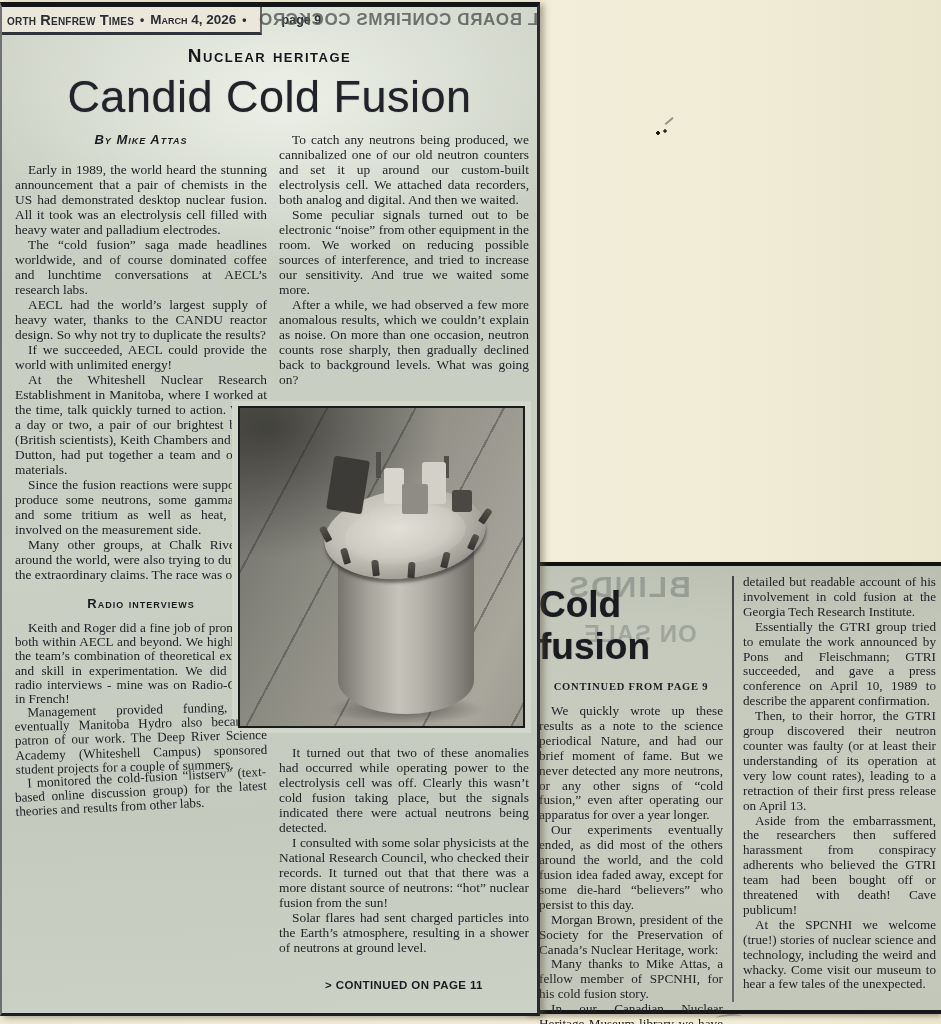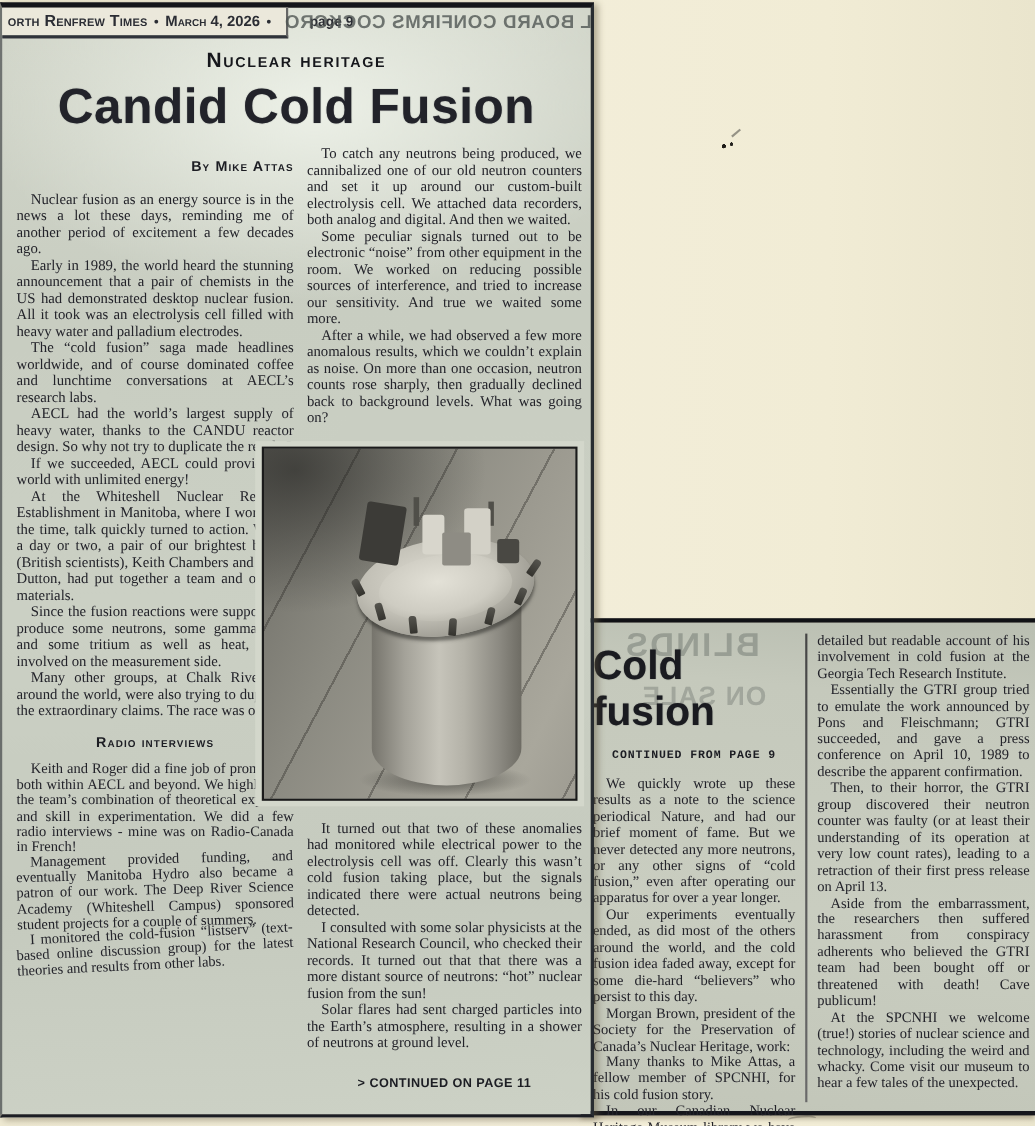--- a/index.html
+++ b/index.html
@@ -30,30 +30,30 @@
   .mh-date { font-variant:small-caps; font-size:13.5px; }
   .mh-bullet { font-size:12px; }
   .mh-page { font-size:12.5px;margin-left:29px; }
   .ghost { font-family:"Liberation Sans", sans-serif; font-weight:700; transform:scaleX(-1); white-space:nowrap; filter:blur(0.4px); }
   #ghost-top { position:absolute; left:266px; top:3px; width:270px; font-size:17px; letter-spacing:0.6px; color:rgba(80,86,84,0.8); }
   .kicker {
     text-align:center; font-family:"Liberation Sans", sans-serif; font-weight:700;
     font-variant:small-caps; font-size:19px; letter-spacing:1.5px; margin-top:7px; color:#16171c;
   }
   .title {
-    text-align:center; font-family:"Liberation Sans", sans-serif; font-weight:700;
+    text-align:center; font-family:"Liberation Sans", sans-serif; font-weight:400;
     font-size:45px; letter-spacing:0.5px; color:#22232a; margin-top:4px;
     text-shadow:0 0 1px rgba(34,35,42,0.5);
   }
   .cols { display:flex; gap:12px; padding:9px 8px 0 13px; }
   .colA { width:252px; flex:none; }
   .colB { flex:1; min-width:0; }
   .byline {
-    text-align:right; font-family:"Liberation Sans", sans-serif; font-weight:700;
-    font-variant:small-caps; font-size:13px; letter-spacing:1px; margin:11px 0 15px; color:#1c1d23;
+    text-align:center; font-family:"Liberation Sans", sans-serif; font-weight:700;
+    font-variant:small-caps; font-size:13px; letter-spacing:1px; margin:0 0 15px; color:#1c1d23;font-style:italic;
   }
   p.art { margin:0; text-indent:13px; text-align:justify; font-size:13.4px; line-height:15px; }
   .colx p.art { font-size:13.2px; line-height:14.2px; }
   .subhead {
     text-align:center; font-family:"Liberation Sans", sans-serif; font-weight:700;
     font-variant:small-caps; font-size:13px; letter-spacing:1px; margin:14px 0 10px; color:#1c1d23;
   }
   .tilt1 { transform:rotate(-1.4deg); transform-origin:left center; }
   .tilt2 { transform:rotate(-2.8deg); transform-origin:left center; }
   .cont {
@@ -96,21 +96,21 @@
     box-sizing:border-box; display:flex; gap:9px; padding:8px 5px 6px 11px;
     background:linear-gradient(185deg,#b9beb1 0%,#c5c9bc 16%,#c9cdc0 58%,#c2c6b9 100%);
     border-top:4px solid #101115; border-bottom:4px solid #15161b;
     box-shadow:0 3px 4px rgba(95,85,60,0.4);
   }
   .c2a { width:184px; flex:none; position:relative; }
   .c2divider { width:2px; flex:none; margin:2px 0; background:linear-gradient(#454545,#6a6a6a); }
   .c2b { flex:1; min-width:0; padding-top:1px; }
   .c2-head { position:relative; z-index:1; font-family:"Liberation Sans", sans-serif; font-weight:800;
     font-size:37px; color:#1a1b20; margin:10px 0 0 0; text-shadow:0 0 1px rgba(26,27,32,0.5); }
-  .c2-kicker { text-align:center; font-family:Liberation Mono, monospace; font-weight:700;
+  .c2-kicker { text-align:center; font-family:Liberation Serif, serif; font-weight:700;
     font-size:10.5px; letter-spacing:0.8px; margin:13px 0 12px; color:#1c1d23; }
   .c2p p { margin:0; text-indent:12px; text-align:justify; font-size:13.2px; line-height:14.9px; }
   .c2p p.noindent { text-indent:0; }
   #ghost-blinds { position:absolute; left:28px; top:-4px; z-index:0; font-size:30px; letter-spacing:2px; color:rgba(88,94,90,0.38); }
   #ghost-onsale { position:absolute; left:44px; top:46px; z-index:0; font-size:24px; letter-spacing:1px; color:rgba(88,94,90,0.33); }
   
   #speck1 { position:absolute; left:653px; top:122px; width:22px; height:16px; z-index:1;
     background:
       radial-gradient(circle 3px at 5px 11px, #1e1c18 60%, rgba(30,28,24,0) 70%),
       radial-gradient(circle 2.5px at 12px 9px, #262420 60%, rgba(30,28,24,0) 70%); }
@@ -137,21 +137,20 @@
       <div id="ghost-top" class="ghost">L BOARD CONFIRMS COCKCRO</div>
     </div>
 
     <div class="kicker">Nuclear heritage</div>
     <div class="title">Candid Cold Fusion</div>
 
     <div class="cols">
 
       <div class="colA">
         <div class="byline">By Mike Attas</div>
-        <p class="art">Nuclear fusion as an energy source is in the news a lot these days, reminding me of another period of excitement a few decades ago.</p>
         <p class="art">Early in 1989, the world heard the stunning announcement that a pair of chemists in the US had demonstrated desktop nuclear fusion. All it took was an electrolysis cell filled with heavy water and palladium electrodes.</p>
         <p class="art">The “cold fusion” saga made headlines worldwide, and of course dominated coffee and lunchtime conversations at AECL’s research labs.</p>
         <p class="art">AECL had the world’s largest supply of heavy water, thanks to the CANDU reactor design. So why not try to duplicate the results?</p>
         <p class="art">If we succeeded, AECL could provide the world with unlimited energy!</p>
         <p class="art">At the Whiteshell Nuclear Research Establishment in Manitoba, where I worked at the time, talk quickly turned to action. Within a day or two, a pair of our brightest boffins (British scientists), Keith Chambers and Roger Dutton, had put together a team and ordered materials.</p>
         <p class="art">Since the fusion reactions were supposed to produce some neutrons, some gamma rays, and some tritium as well as heat, I got involved on the measurement side.</p>
         <p class="art">Many other groups, at Chalk River and around the world, were also trying to duplicate the extraordinary claims. The race was on!</p>
         <div class="colx">
           <div class="subhead">Radio interviews</div>
           <p class="art">Keith and Roger did a fine job of promotion, both within AECL and beyond. We highlighted the team’s combination of theoretical expertise and skill in experimentation. We did a few radio interviews - mine was on Radio-Canada in French!</p>
@@ -183,21 +182,21 @@
               <div class="app-pin1"></div>
               <div class="app-pin2"></div>
               <div class="app-white1"></div>
               <div class="app-white2"></div>
               <div class="app-gray"></div>
               <div class="app-knob"></div>
             </div>
           </div>
         </div>
 
-        <p class="art">It turned out that two of these anomalies had monitored while electrical power to the electrolysis cell was off. Clearly this wasn’t cold fusion taking place, but the signals indicated there were actual neutrons being detected.</p>
+        <p class="art">It turned out that two of these anomalies had occurred while operating power to the electrolysis cell was off. Clearly this wasn’t cold fusion taking place, but the signals indicated there were actual neutrons being detected.</p>
         <p class="art">I consulted with some solar physicists at the National Research Council, who checked their records. It turned out that that there was a more distant source of neutrons: “hot” nuclear fusion from the sun!</p>
         <p class="art">Solar flares had sent charged particles into the Earth’s atmosphere, resulting in a shower of neutrons at ground level.</p>
         <div class="cont">&gt; CONTINUED ON PAGE 11</div>
       </div>
 
     </div>
   </div>
 
   <div id="clip2">
 

